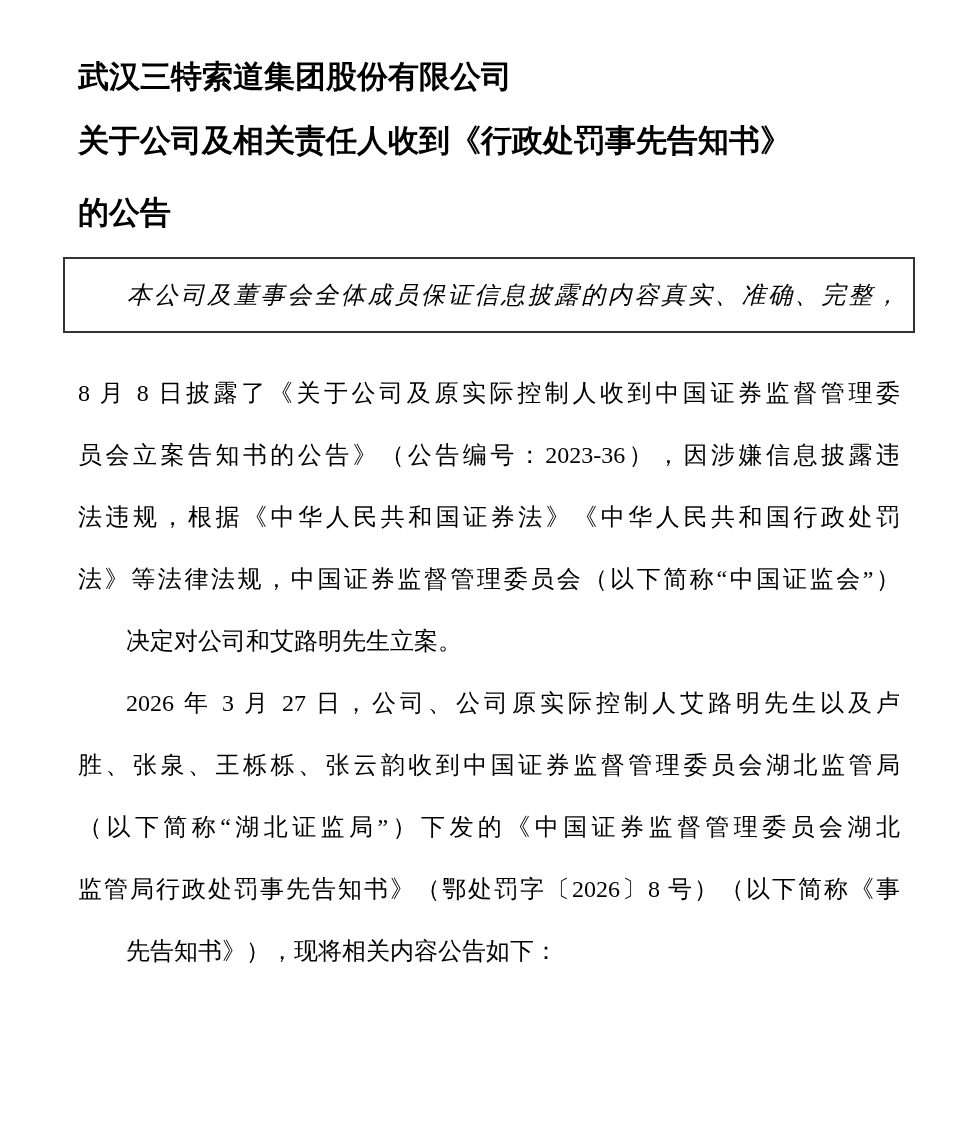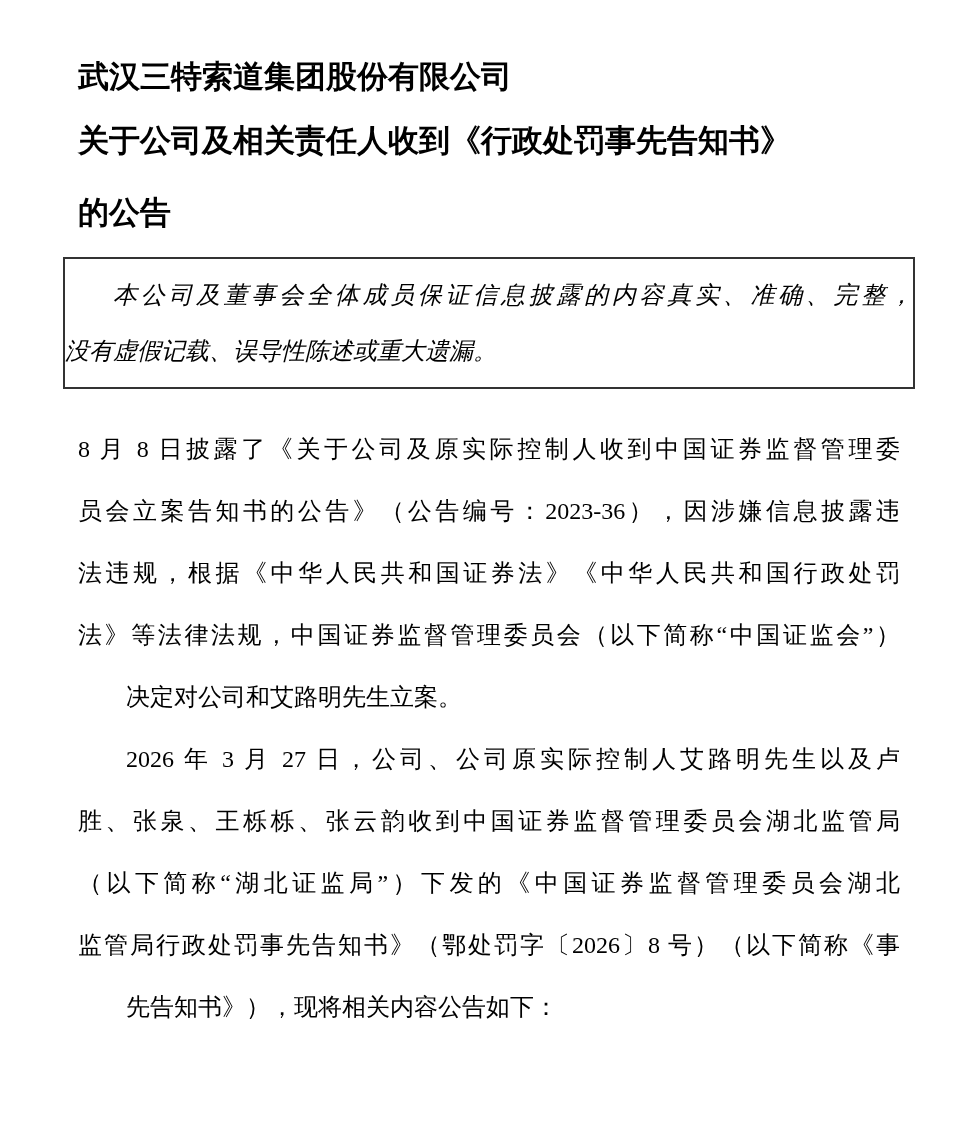--- a/index.html
+++ b/index.html
@@ -20,21 +20,21 @@
   
   .title-line { font-weight: bold; font-size: 31px; line-height: 40px; }
   .title-line1 { margin-top: 34px; }
   .title-line2 { margin-top: 24px; }
   .title-line3 { margin-top: 32px; }
 
   
   .disclaimer {
     margin: 24px -15px 0 -15px;
     border: 2px solid #333333;
-    padding: 8px 0;
+    padding: 8px 14px;
     font-size: 24px; line-height: 56px;
     font-style: italic;
   }
   .disc-line { text-align: justify; }
   .disc-line.first { text-indent: 2em; text-align-last: justify; }
   .disc-line.last { text-align-last: left; }
 
   
   .content { margin-top: 29px; font-size: 24px; line-height: 62px; }
   .para-line { text-align: justify; text-align-last: justify; }
@@ -46,21 +46,20 @@
 
 <div class="page">
 
 
   <div class="title-line title-line1">武汉三特索道集团股份有限公司</div>
   <div class="title-line title-line2">关于公司及相关责任人收到《行政处罚事先告知书》</div>
   <div class="title-line title-line3">的公告</div>
 
   <div class="disclaimer">
     <div class="disc-line first">本公司及董事会全体成员保证信息披露的内容真实、准确、完整，</div>
-    <div class="disc-line last">没有虚假记载、误导性陈述或重大遗漏。</div>
   </div>
 
   <div class="content">
     <div>
       <div class="para-line">8 月 8 日披露了《关于公司及原实际控制人收到中国证券监督管理委</div>
       <div class="para-line">员会立案告知书的公告》（公告编号：2023-36），因涉嫌信息披露违</div>
       <div class="para-line">法违规，根据《中华人民共和国证券法》《中华人民共和国行政处罚</div>
       <div class="para-line">法》等法律法规，中国证券监督管理委员会（以下简称“中国证监会”）</div>
       <div class="para-line last">决定对公司和艾路明先生立案。</div>
     </div>

